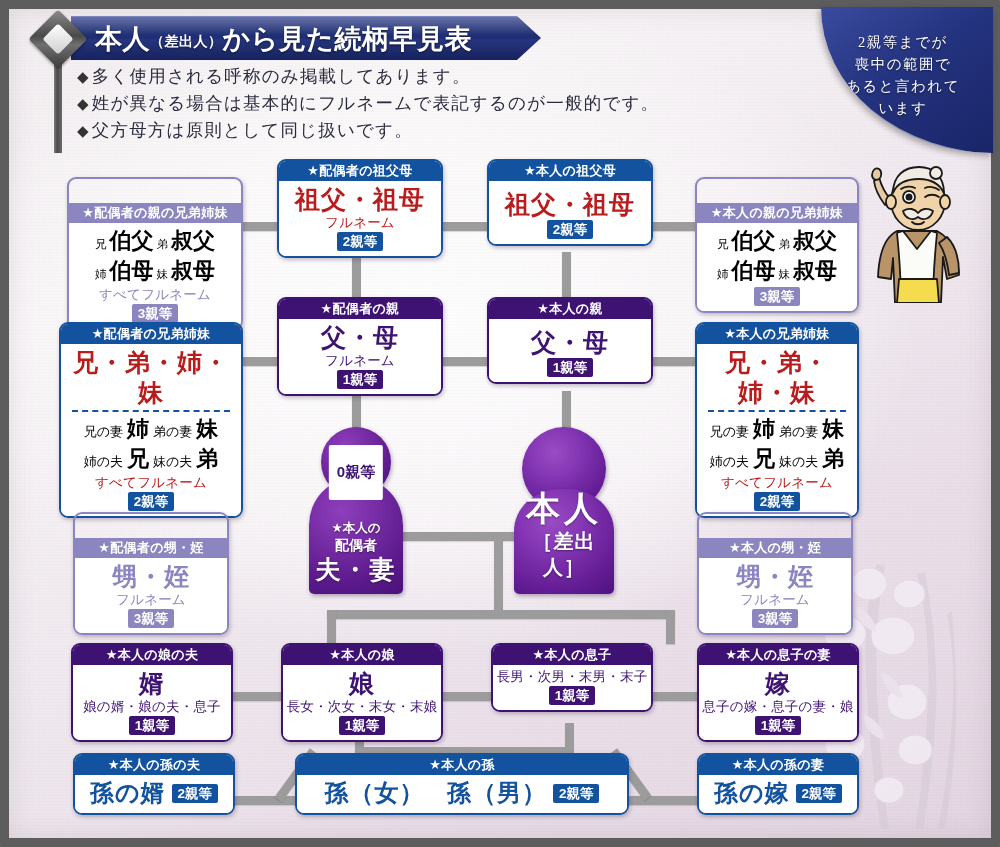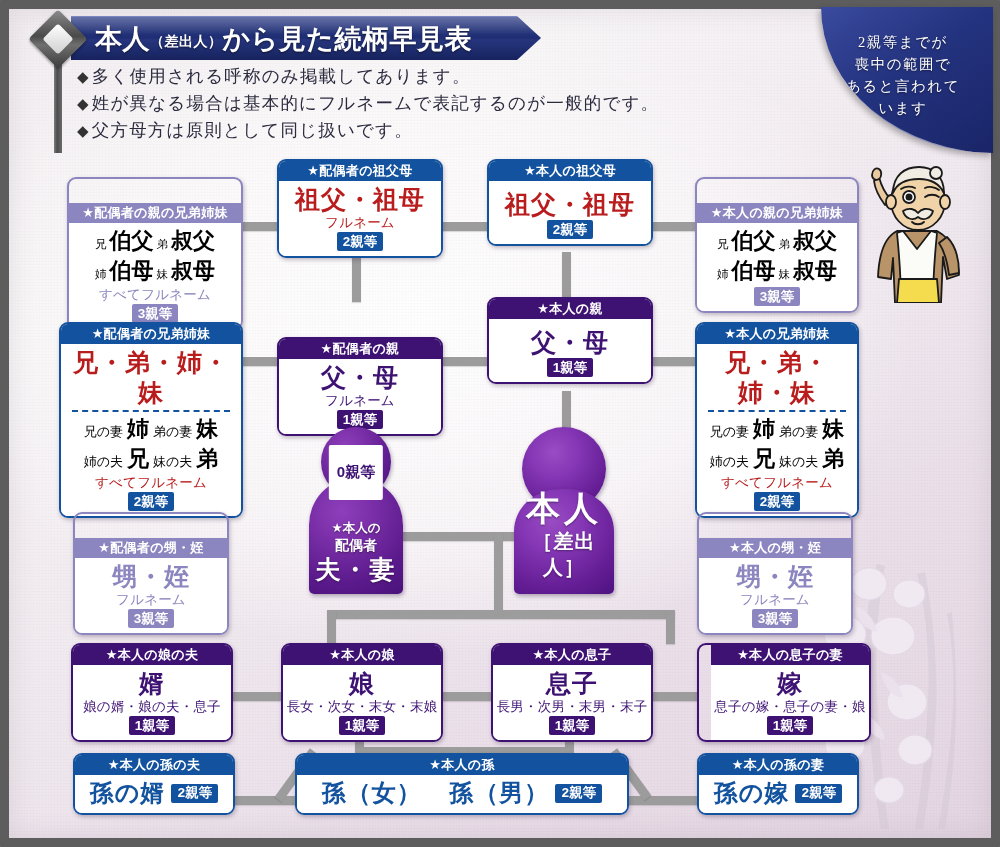--- a/index.html
+++ b/index.html
@@ -177,21 +177,21 @@
     position:absolute;left:0;right:0;bottom:10px;color:#fff;text-align:center;
     text-shadow:0 1px 2px rgba(0,0,0,.4);
   }
   .ptext .ln1{font-size:12.5px;line-height:16px;font-weight:700;}
   .ptext .ln2{font-size:14px;line-height:18px;font-weight:700;}
   .ptext .ln3{font-size:25px;line-height:30px;font-weight:700;letter-spacing:2px;}
   .ptext .hon{font-size:34px;line-height:40px;font-weight:700;letter-spacing:4px;}
   .ptext .sas{font-size:20px;line-height:26px;font-weight:700;letter-spacing:1px;}
 
   
-  .wide .bd{padding:2px 4px 4px;font-family:Liberation Mono, monospace;}
+  .wide .bd{padding:2px 4px 4px;}
   .wide .inlinebig{font-size:24px;font-weight:700;letter-spacing:1px;vertical-align:middle;}
   .wide .deg{vertical-align:middle;margin-left:6px;}
 
   
   #mascot{position:absolute;right:16px;top:144px;width:120px;height:150px;z-index:22;}
 
   
   #flowers{position:absolute;right:4px;bottom:4px;width:190px;height:280px;z-index:1;opacity:.85;}
 </style>
 </head>
@@ -371,21 +371,21 @@
       <div class="ugrid">
         <span class="lbl">姉</span>
         <span class="val">伯母</span>
         <span class="lbl">妹</span>
         <span class="val">叔母</span>
       </div>
       <div><span class="deg">3親等</span></div>
     </div>
   </div>
 
-  <div class="box b-purple" style="left:268px;top:288px;width:162px;margin-top:40px;">
+  <div class="box b-purple" style="left:268px;top:288px;width:162px;">
     <div class="hd">★配偶者の親</div>
     <div class="bd">
       <div class="big">父・母</div>
       <div class="sub">フルネーム</div>
       <div><span class="deg">1親等</span></div>
     </div>
   </div>
 
   <div class="box b-purple" style="left:478px;top:288px;width:162px;">
     <div class="hd">★本人の親</div>
@@ -491,27 +491,26 @@
     <div class="bd">
       <div class="big">娘</div>
       <div class="sub">長女・次女・末女・末娘</div>
       <div><span class="deg">1親等</span></div>
     </div>
   </div>
 
   <div class="box b-purple" style="left:482px;top:634px;width:158px;">
     <div class="hd">★本人の息子</div>
     <div class="bd">
-      <div class="big">息子</div>
       <div class="sub">長男・次男・末男・末子</div>
       <div><span class="deg">1親等</span></div>
     </div>
   </div>
 
-  <div class="box b-purple" style="left:688px;top:634px;width:158px;padding-left:12px;">
+  <div class="box b-purple" style="left:688px;top:634px;width:158px;">
     <div class="hd">★本人の息子の妻</div>
     <div class="bd">
       <div class="big">嫁</div>
       <div class="sub">息子の嫁・息子の妻・娘</div>
       <div><span class="deg">1親等</span></div>
     </div>
   </div>
 
   <div class="box b-blue wide" style="left:64px;top:744px;width:158px;">
     <div class="hd">★本人の孫の夫</div>

